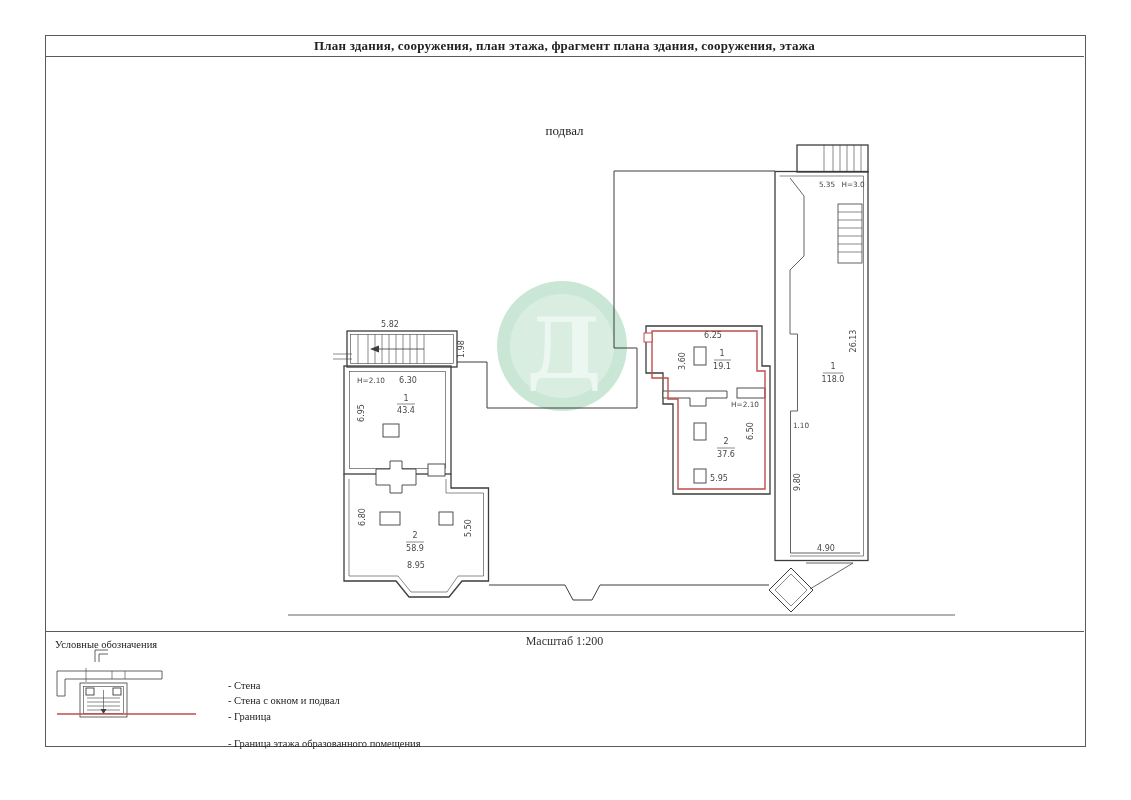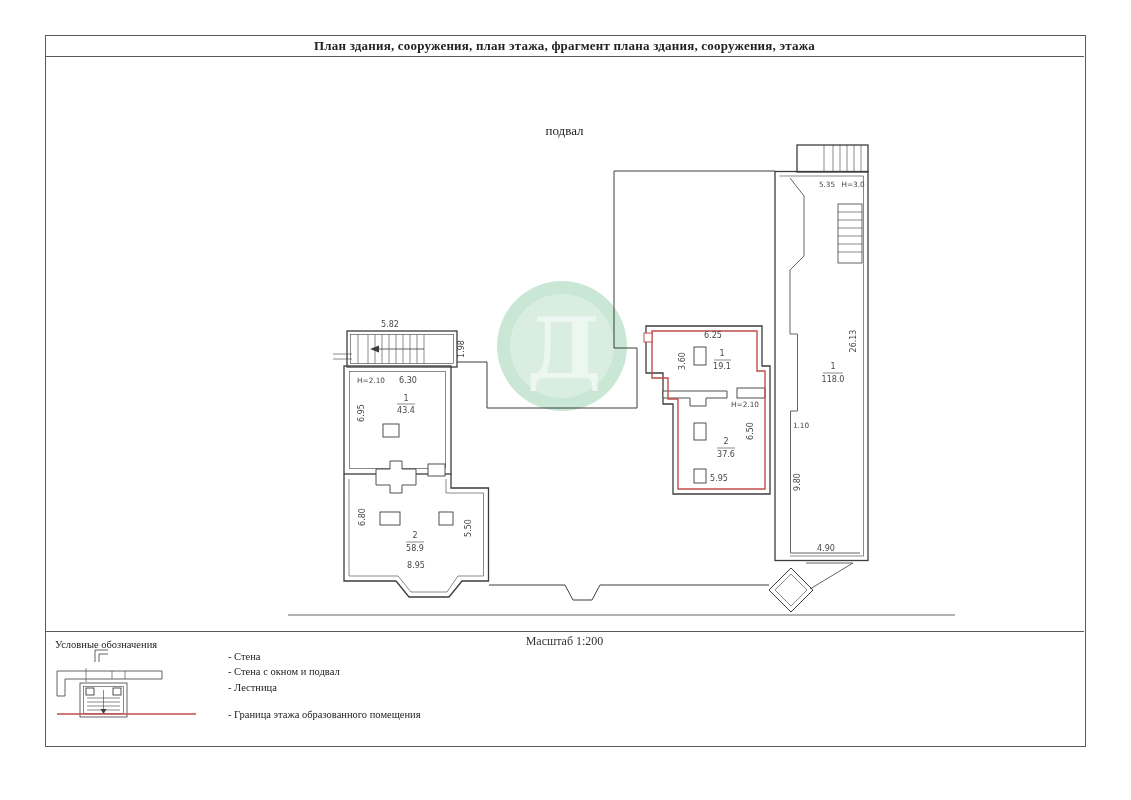--- a/index.html
+++ b/index.html
@@ -6,21 +6,21 @@
   #page{position:relative;width:1131px;height:800px;background:#fff;overflow:hidden;
         font-family:"Liberation Serif",serif;color:#222;}
   .frame{position:absolute;left:45px;top:35px;width:1039px;height:710px;border:1px solid #5a5a5a;}
   .titlebar{position:absolute;left:45px;top:35px;width:1039px;height:21px;border-bottom:1px solid #5a5a5a;
             display:flex;align-items:center;justify-content:center;
             font-weight:bold;font-size:13px;letter-spacing:.2px;}
   .floorlabel{position:absolute;left:45px;top:123px;width:1039px;text-align:center;font-size:13px;}
   .rule{position:absolute;left:46px;top:631px;width:1038px;border-top:1px solid #5a5a5a;}
   .scalelabel{position:absolute;left:45px;top:634px;width:1039px;text-align:center;font-size:12px;color:#333;}
   .legend-header{position:absolute;left:55px;top:639px;font-size:10.5px;color:#222;}
-  .legend-label{position:absolute;left:228px;font-size:10.5px;color:#222;white-space:nowrap;}
+  .legend-label{position:absolute;left:228px;font-size:10.5px;color:#222;white-space:nowrap;margin-top:29px;}
   svg{position:absolute;left:0;top:0;}
   
   .ink{stroke:var(--line-ink);fill:none;}
   .w13{stroke-width:1.3;} .w10{stroke-width:1;} .w08{stroke-width:0.8;} .w06{stroke-width:0.6;}
   .fillw{fill:#fff;stroke:var(--line-ink);stroke-width:0.9;}
   .red{stroke:var(--boundary-red);fill:none;stroke-width:1.4;}
   .redthin{stroke:var(--boundary-red);fill:#fff;stroke-width:1;}
   .dim{font-family:"DejaVu Sans",sans-serif;font-size:8px;fill:#474747;text-anchor:middle;}
   .dim7{font-family:"DejaVu Sans",sans-serif;font-size:7.3px;fill:#474747;text-anchor:middle;}
   .wm1{fill:var(--watermark-green);} .wm2{fill:#d9eee1;}
@@ -167,16 +167,16 @@
         <path class="ink w06" d="M103.5,690 V710"></path>
         <polygon fill="#3d3d3d" points="100.5,709 106.5,709 103.5,714"></polygon>
       </g>
       <line x1="57" y1="714" x2="196" y2="714" stroke="var(--boundary-red)" stroke-width="1.3"></line>
     </g>
   </svg>
 
   <div class="legend-header">Условные обозначения</div>
   <div class="legend-label" style="top:651px;">- Стена</div>
   <div class="legend-label" style="top:666px;">- Стена с окном и подвал</div>
-  <div class="legend-label" style="top:682px;">- Лестница</div>
+  <div class="legend-label" style="top:682px;">- Граница</div>
   <div class="legend-label" style="top:709px;">- Граница этажа образованного помещения</div>
 
 </div>
 
 </body></html>

